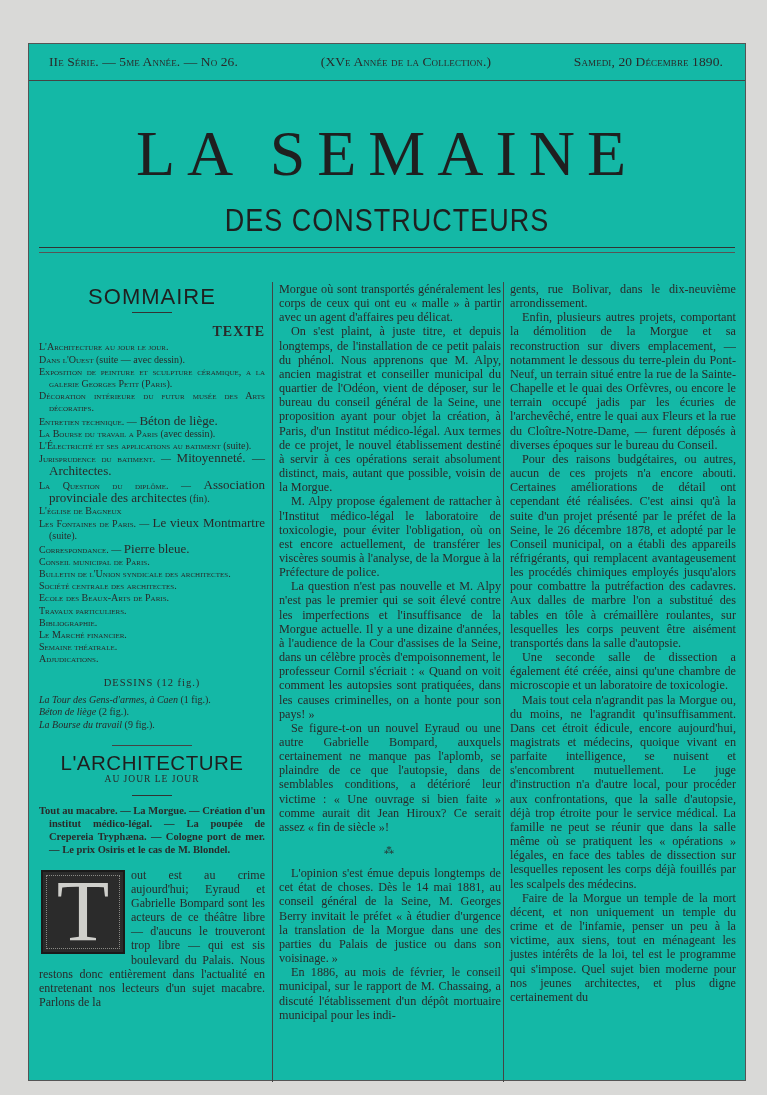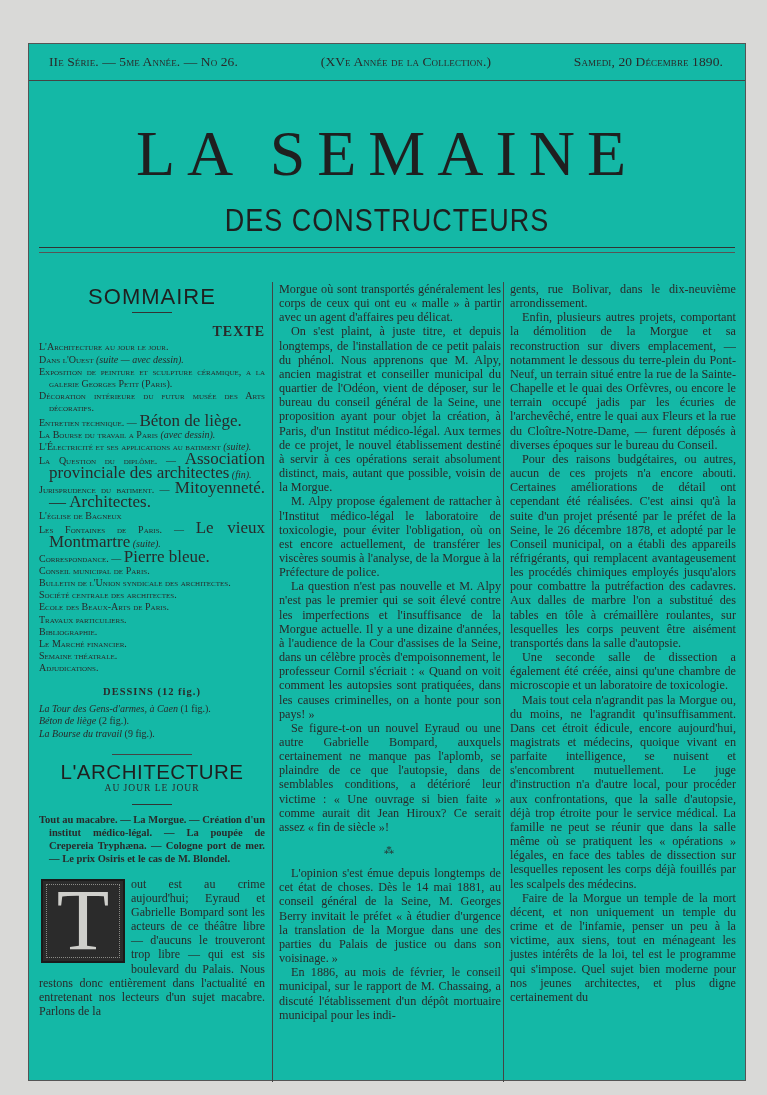--- a/index.html
+++ b/index.html
@@ -52,24 +52,24 @@
     .sommaire-title {
       text-align: center; font-size: 22px; letter-spacing: 1px; margin-top: 8px;
       font-family: "Liberation Sans", "DejaVu Sans", sans-serif; color: #1f1f1f;
     }
     .short-rule { width: 40px; height: 0; border-top: 1.5px solid #333; margin: 8px auto 12px; }
     .section-label {
       text-align: right; font-weight: bold; font-size: 14px; letter-spacing: 1px; margin-bottom: 2px;
     }
     .toc { list-style: none; margin: 0; padding: 0; font-size: 10px; line-height: 12.2px; }
     .toc li { padding-left: 10px; text-indent: -10px; font-variant: small-caps; }
-    .toc li .it { font-style: italic; font-variant: normal; }
-    .toc li .plain { font-variant: normal; font-size: 17px; }
+    .toc li .it { font-variant: normal; }
+    .toc li .plain { font-variant: normal; font-size: 13px; }
     .dessins-label {
-      text-align: center; font-weight: bold; font-size: 10.5px; letter-spacing: 1px; margin: 10px 0 4px;
+      text-align: center; font-weight: normal; font-size: 10.5px; letter-spacing: 1px; margin: 10px 0 4px;
     }
     .dessins { list-style: none; margin: 0; padding: 0; font-size: 10px; line-height: 12.5px; }
     .dessins li .it { font-style: italic; }
     .end-rule { width: 80px; height: 0; border-top: 1.5px solid #444; margin: 14px auto 10px; }
     .arch-title {
       text-align: center; font-size: 20.5px; letter-spacing: 0.5px;
       font-family: Liberation Sans, sans-serif; color: #1f1f1f; margin-top: 2px;
     }
     .arch-sub { text-align: center; font-size: 9.5px; letter-spacing: 1px; margin-top: 2px; }
     .summary-bold {
@@ -111,22 +111,22 @@
     <div class="short-rule"></div>
     <div class="section-label">TEXTE</div>
     <ul class="toc" id="toc">
         <li><span>L'Architecture au jour le jour.</span></li>
         <li><span>Dans l'Ouest </span><span class="it">(suite — avec dessin).</span></li>
         <li><span>Exposition de peinture et sculpture céramique, a la galerie Georges Petit (Paris).</span></li>
         <li><span>Décoration intérieure du futur musée des Arts décoratifs.</span></li>
         <li><span>Entretien technique. — </span><span class="plain">Béton de liège.</span></li>
         <li><span>La Bourse du travail a Paris </span><span class="it">(avec dessin).</span></li>
         <li><span>L'Électricité et ses applications au batiment </span><span class="it">(suite).</span></li>
+        <li><span>Jurisprudence du batiment. — </span><span class="plain">Mitoyenneté. — Architectes.</span></li>
         <li><span>La Question du diplôme. — </span><span class="plain">Association provinciale des architectes</span><span class="it"> (fin).</span></li>
-        <li><span>Jurisprudence du batiment. — </span><span class="plain">Mitoyenneté. — Architectes.</span></li>
         <li><span>L'église de Bagneux</span></li>
         <li><span>Les Fontaines de Paris. — </span><span class="plain">Le vieux Montmartre</span><span class="it"> (suite).</span></li>
         <li><span>Correspondance. — </span><span class="plain">Pierre bleue.</span></li>
         <li><span>Conseil municipal de Paris.</span></li>
         <li><span>Bulletin de l'Union syndicale des architectes.</span></li>
         <li><span>Société centrale des architectes.</span></li>
         <li><span>Ecole des Beaux-Arts de Paris.</span></li>
         <li><span>Travaux particuliers.</span></li>
         <li><span>Bibliographie.</span></li>
         <li><span>Le Marché financier.</span></li>

